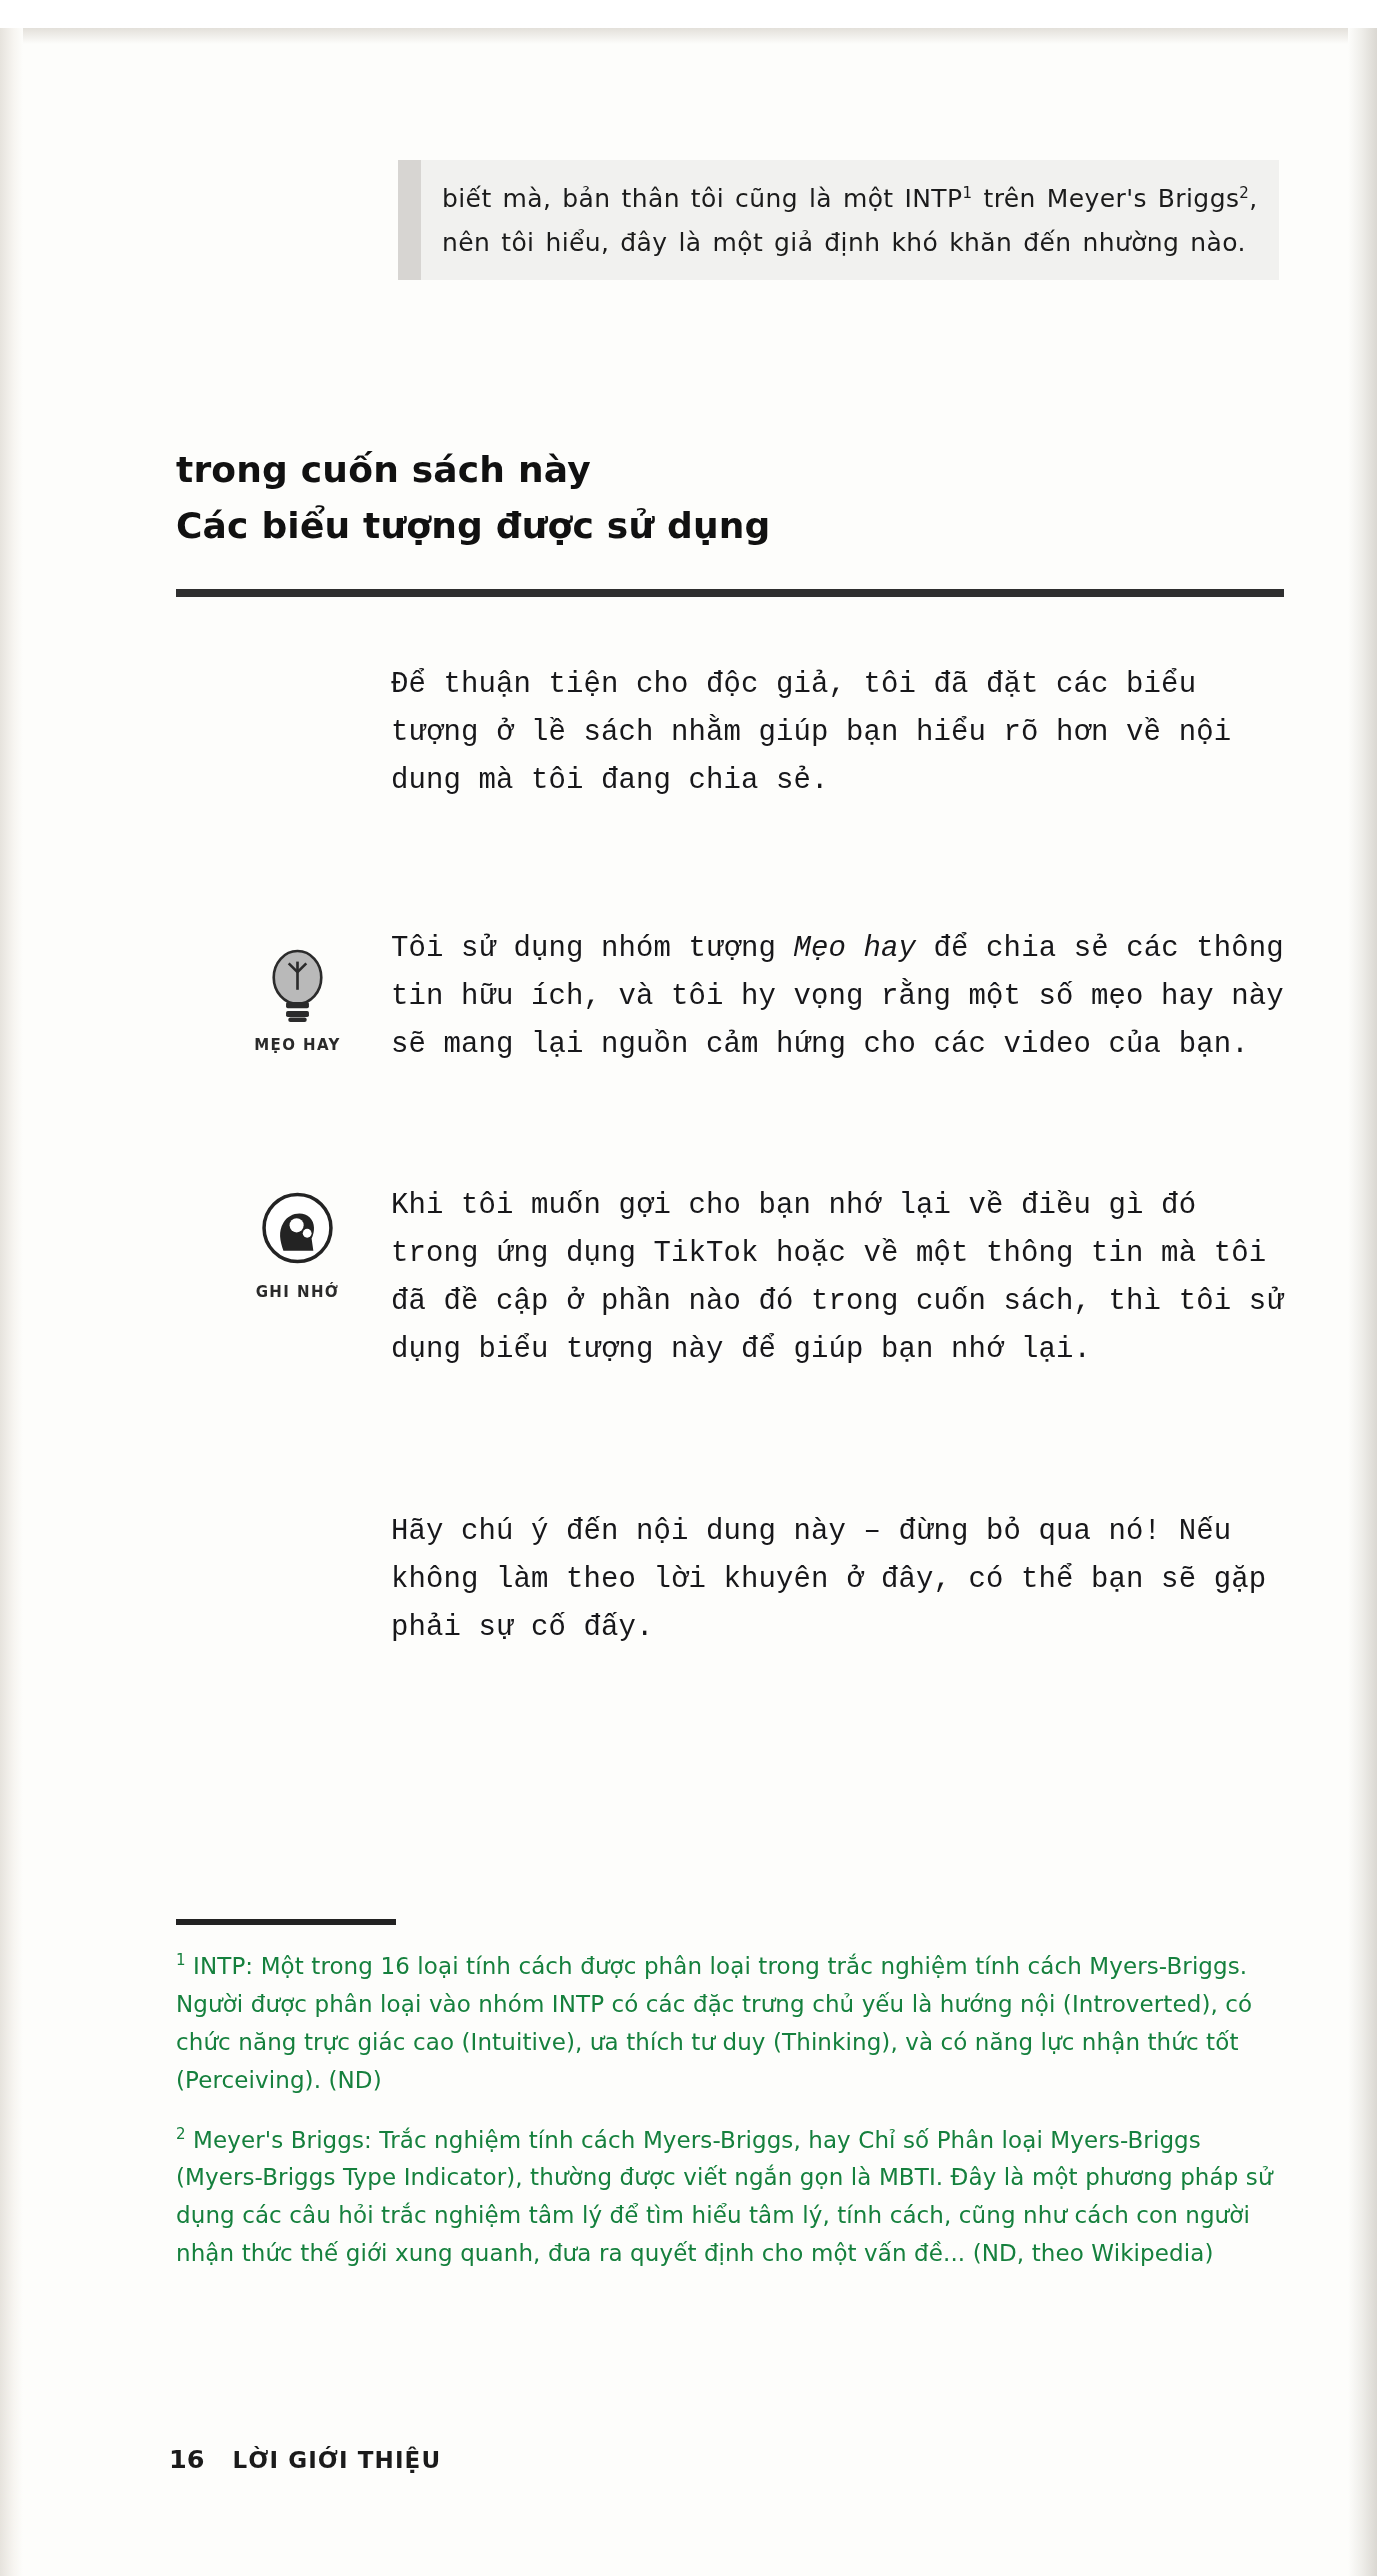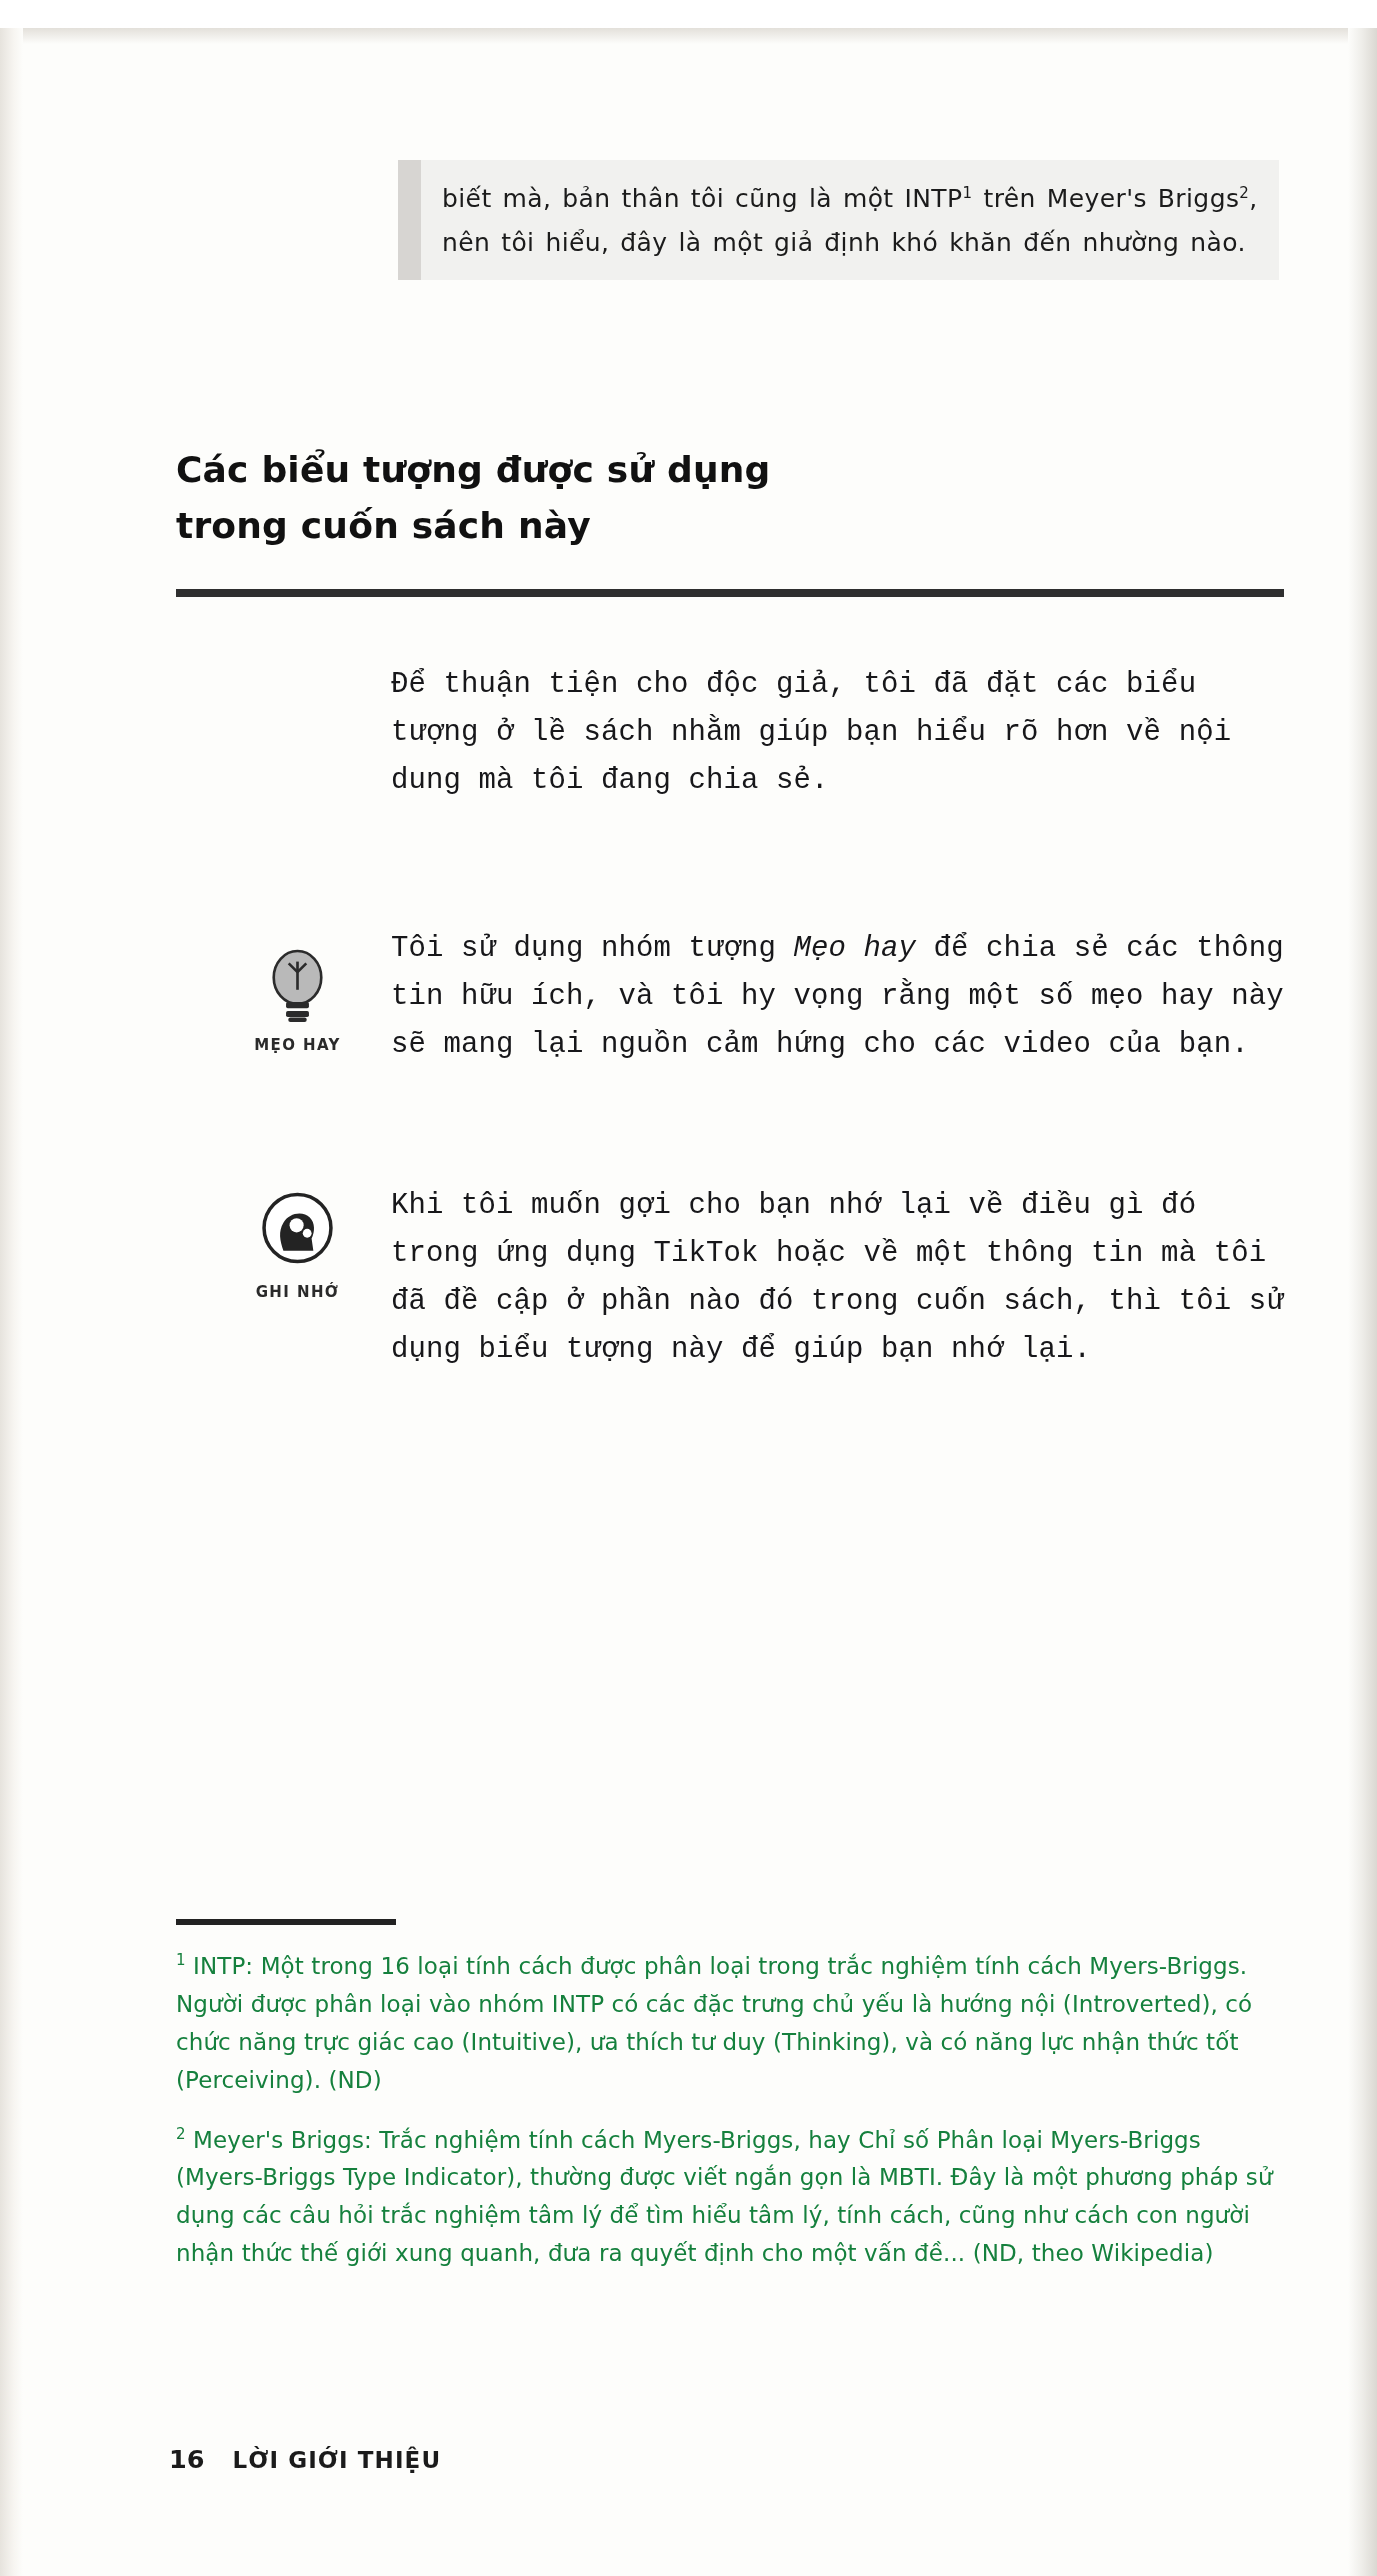--- a/index.html
+++ b/index.html
@@ -202,22 +202,22 @@
 
   <div class="bleed-text" style="left:159px; top:291px; width:1057px;">                                                                   </div>
 
   <div class="content">
 
     <div class="quote-block">
       <p><span>biết mà, bản thân tôi cũng là một INTP</span><sup>1</sup><span> trên Meyer's</span> <span>Briggs</span><sup>2</sup><span>, nên tôi hiểu, đây là một giả định khó khăn</span> <span>đến nhường nào.</span></p>
     </div>
 
     <div class="section-heading">
+      <h2>trong cuốn sách này</h2>
       <h2>Các biểu tượng được sử dụng</h2>
-      <h2>trong cuốn sách này</h2>
     </div>
     <div class="heading-rule"></div>
 
     <div class="para p1">Để thuận tiện cho độc giả, tôi đã đặt các biểu tượng ở lề sách nhằm giúp bạn hiểu rõ hơn về nội dung mà tôi đang chia sẻ.</div>
 
     <div class="margin-icon icon-tip">
       <svg width="81" height="85" viewBox="0 0 92 96">
         <ellipse cx="46" cy="40" rx="27" ry="30" fill="#b9b9b9" stroke="#2b2b2b" stroke-width="3"></ellipse>
         <path d="M46 22 L46 54" stroke="#2b2b2b" stroke-width="3" fill="none"></path>
         <path d="M46 34 L36 24 M46 34 L56 24" stroke="#2b2b2b" stroke-width="3" fill="none"></path>
@@ -236,20 +236,21 @@
         <path d="M30 70 C26 58 24 48 30 38 C36 27 52 24 60 32 C66 38 66 48 62 56 L64 70 Z" fill="#232323"></path>
         <circle cx="45" cy="41" r="8" fill="#ffffff"></circle>
         <circle cx="57" cy="50" r="5" fill="#ffffff"></circle>
       </svg>
       <span class="icon-label">GHI NHỚ</span>
     </div>
 
     <div class="para p3">Khi tôi muốn gợi cho bạn nhớ lại về điều gì đó trong ứng dụng TikTok hoặc về một thông tin mà tôi đã đề cập ở phần nào đó trong cuốn sách, thì tôi sử dụng biểu tượng này để giúp bạn nhớ lại.</div>
 
 
+    <div class="para p4">Hãy chú ý đến nội dung này – đừng bỏ qua nó! Nếu không làm theo lời khuyên ở đây, có thể bạn sẽ gặp phải sự cố đấy.</div>
 
     <div class="footnote-rule"></div>
     <div class="footnotes">
       <p><sup>1</sup><span> INTP: Một trong 16 loại tính cách được phân loại trong trắc nghiệm tính cách Myers-Briggs. Người được phân loại vào nhóm INTP có các đặc trưng chủ yếu là hướng nội (Introverted), có chức năng trực giác cao (Intuitive), ưa thích tư duy (Thinking), và có năng lực nhận thức tốt (Perceiving). (ND)</span></p>
       <p><sup>2</sup><span> Meyer's Briggs: Trắc nghiệm tính cách Myers-Briggs, hay Chỉ số Phân loại Myers-Briggs (Myers-Briggs Type Indicator), thường được viết ngắn gọn là MBTI. Đây là một phương pháp sử dụng các câu hỏi trắc nghiệm tâm lý để tìm hiểu tâm lý, tính cách, cũng như cách con người nhận thức thế giới xung quanh, đưa ra quyết định cho một vấn đề... (ND, theo Wikipedia)</span></p>
     </div>
 
     <div class="footer">
       <span class="page-number">16</span>
       <span class="running-head">LỜI GIỚI THIỆU</span>

